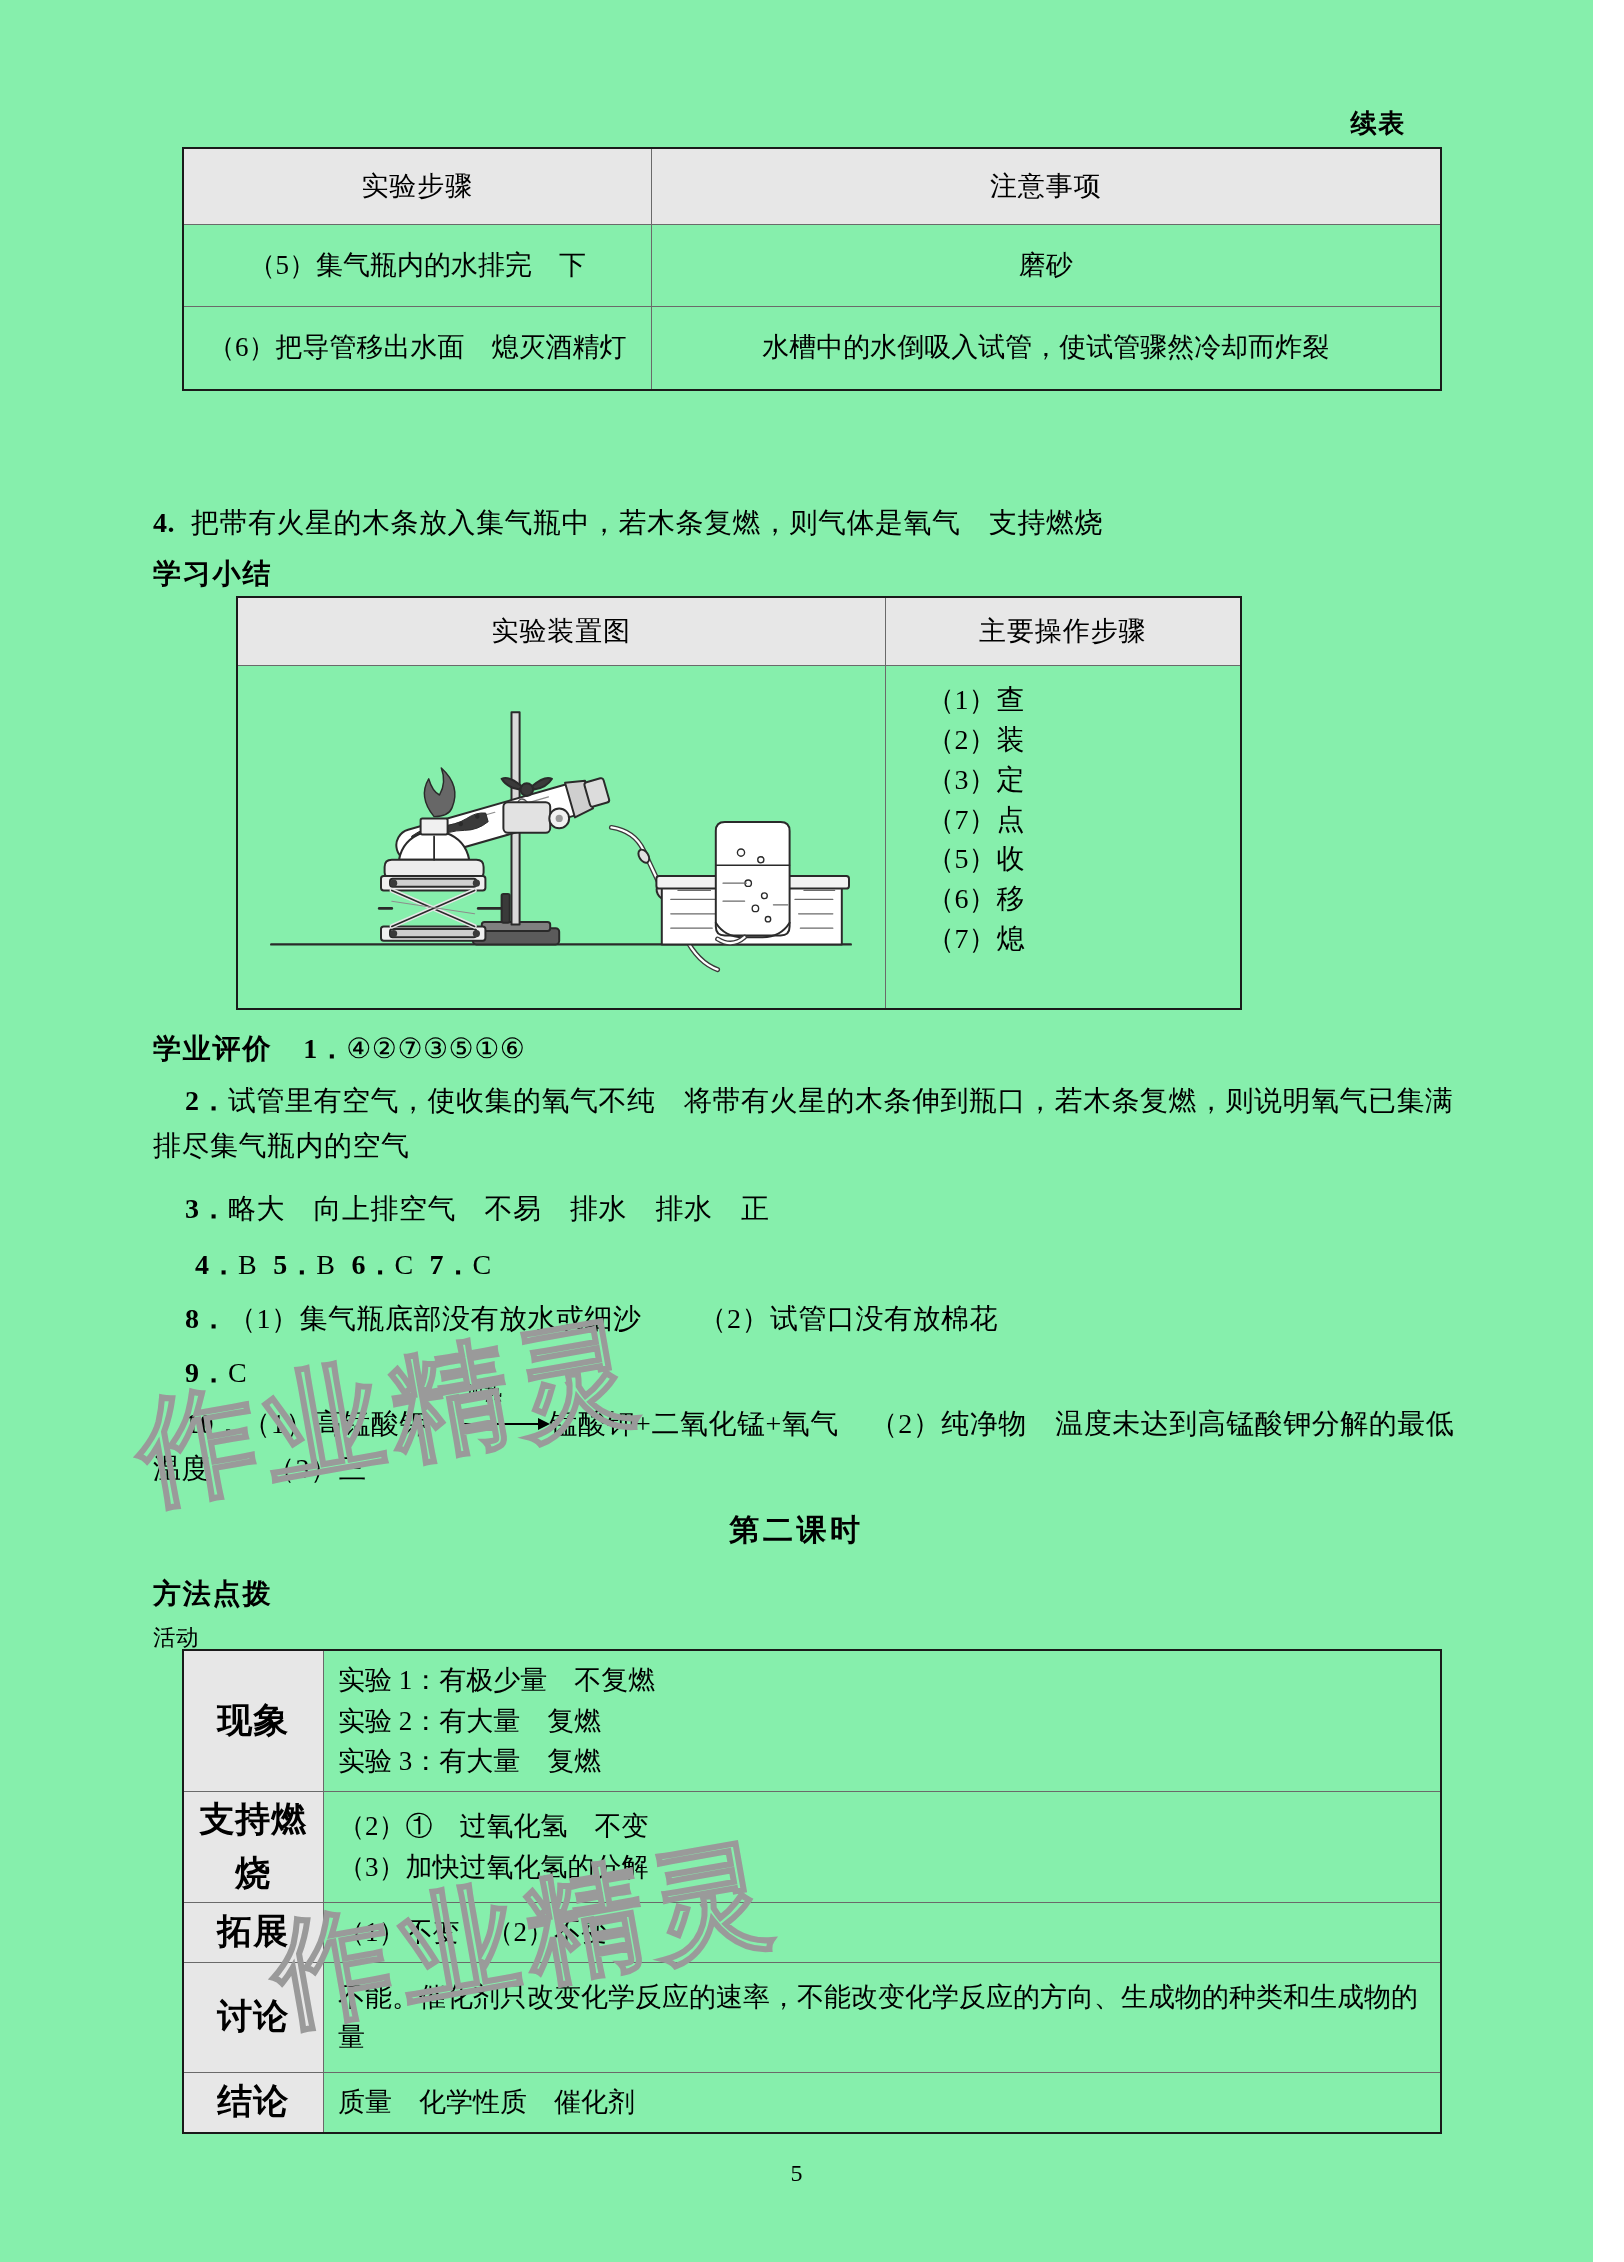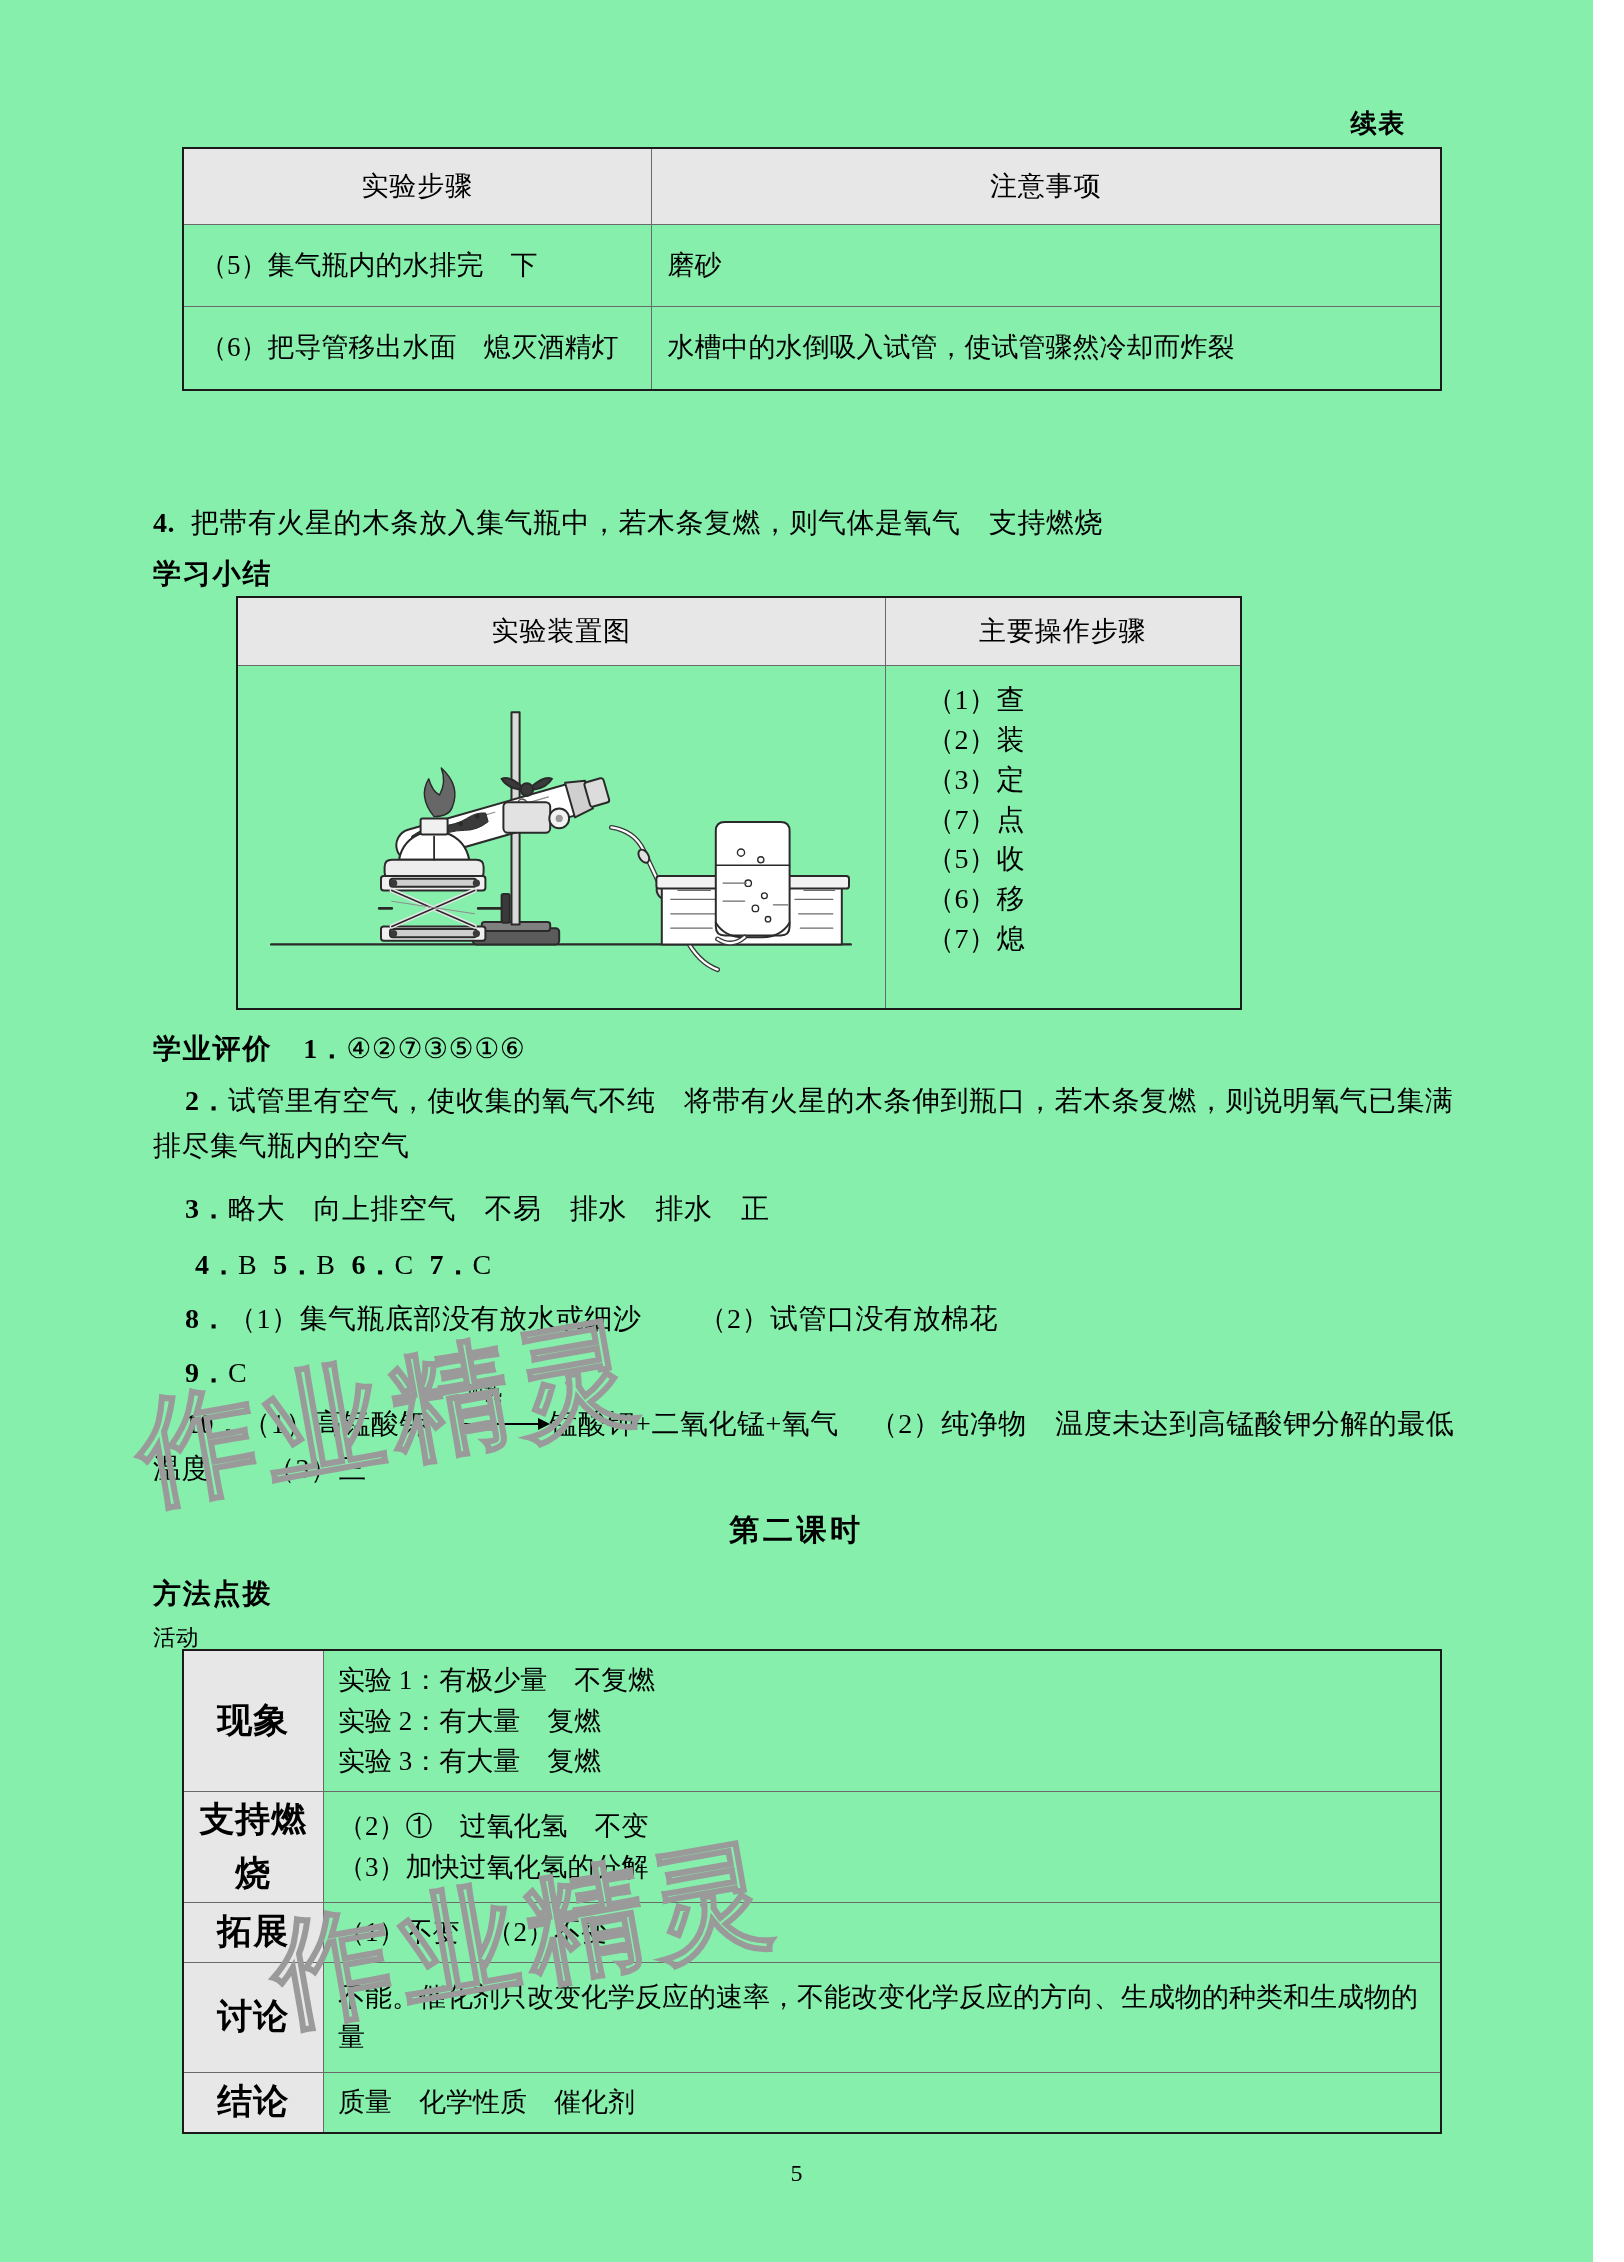--- a/index.html
+++ b/index.html
@@ -51,21 +51,21 @@
     font-weight: bold;
     font-size: 27px;
     letter-spacing: 0.9px;
   }
   .cellpad { padding: 12.6px 16px; }
 
   
   #table-steps { left: 182px; top: 147px; width: 1260px; }
   #table-steps col.c1 { width: 468px; }
   #table-steps tr.hrow td { height: 50px; }
-  #table-steps td.body { height: 56px; }
+  #table-steps td.body { height: 56px; text-align: center; }
 
   
   #table-summary { left: 236px; top: 596px; width: 1006px; }
   #table-summary col.c1 { width: 648px; }
   #table-summary td.figcell { padding: 0; height: 342px; vertical-align: middle; text-align: center; }
   #table-summary td.stepscell {
     padding: 14.4px 0 14.4px 41px;
     vertical-align: top;
     font-size: 28px;
     line-height: 1.42;

